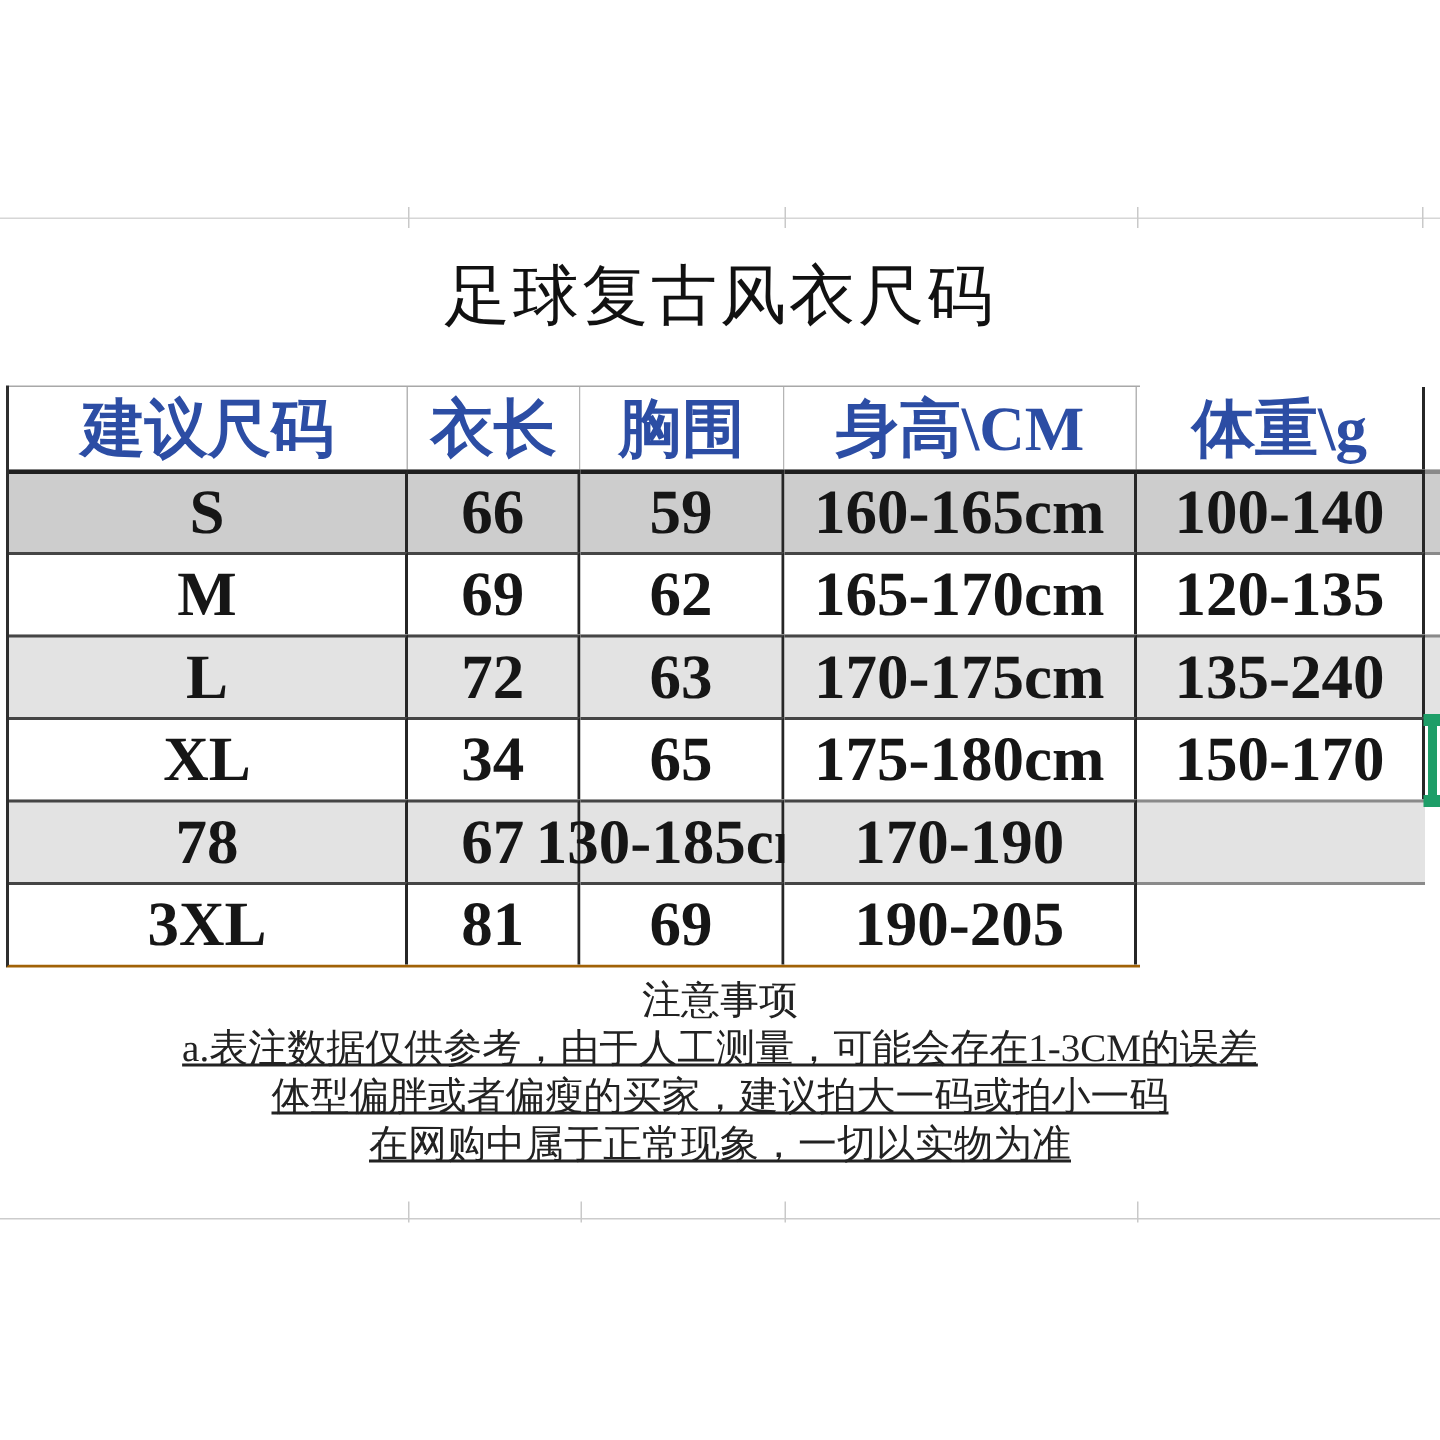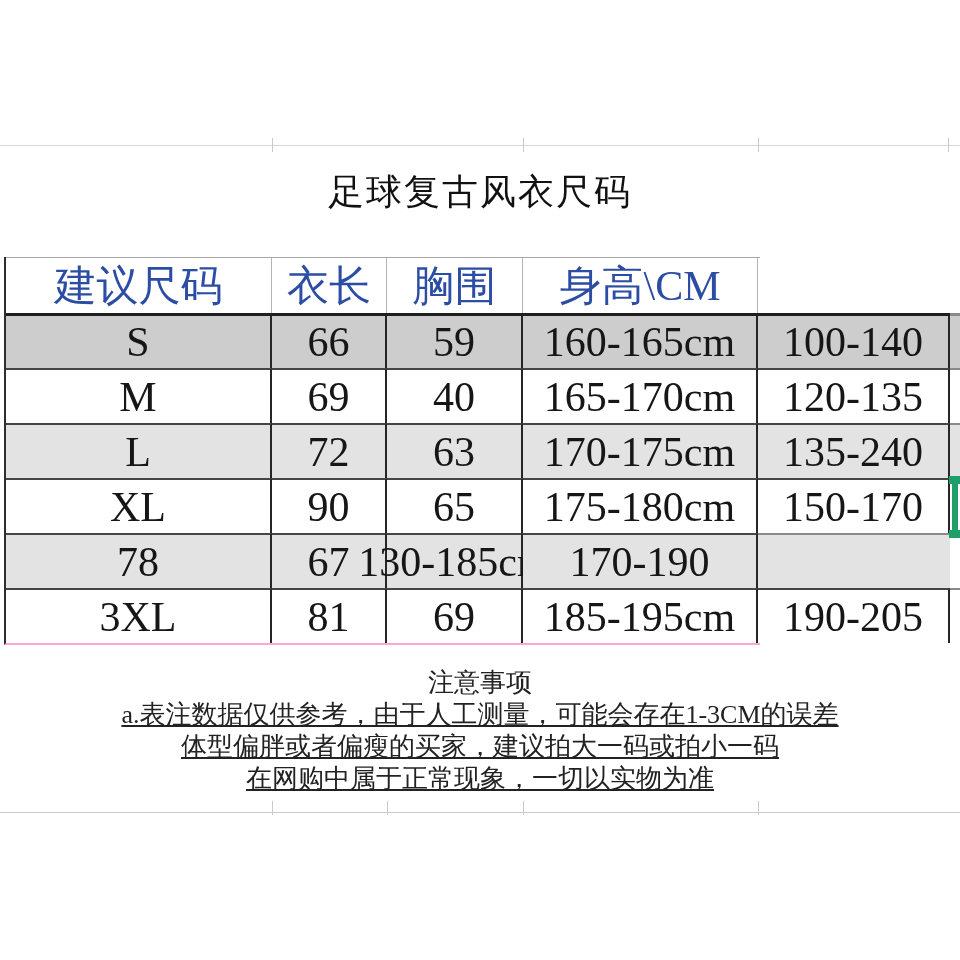--- a/index.html
+++ b/index.html
@@ -27,33 +27,34 @@
   }
   .tick.t-top { top: 138px; }
   .tick.t-bottom { top: 801px; }
 
   
   .title {
     position: absolute;
     top: 168px; left: 0;
     width: 960px;
     text-align: center;
-    font-size: 36px;
+    font-size: 44px;
     letter-spacing: 2px;
     color: #111111;
     white-space: nowrap;
   }
 
   
   .size-table {
     position: absolute;
     top: 257px; left: 4px;
     width: 756px;
     border-left: 2px solid #2e2e2e;
-    border-bottom: 2px solid #f9a8d4;
+    border-bottom: 2px solid #a16207;
+    font-weight: bold;
   }
   .row {
     display: grid;
     grid-template-columns: 266px 115px 136px 235px 192px 10px;
   }
   .row .cell {
     height: 55px;
     display: flex;
     align-items: center;
     justify-content: center;
@@ -94,21 +95,21 @@
     left: 949px;
     width: 11px; height: 8px;
     background: #1e9e68;
   }
   .selection-bracket .nub.top { top: 476px; }
   .selection-bracket .nub.bottom { top: 530px; }
 
   
   .notes {
     position: absolute;
-    top: 667px; left: 0;
+    top: 651px; left: 0;
     width: 960px;
     text-align: center;
     color: #222222;
   }
   .notes .line {
     font-size: 26px;
     line-height: 32px;
     white-space: nowrap;
     text-decoration: underline;
   }
@@ -124,72 +125,72 @@
 <div class="tick t-top" style="left:948px"></div>
 
 <div class="title">足球复古风衣尺码</div>
 
 <div class="size-table">
   <div class="row header-row">
     <div class="cell">建议尺码</div>
     <div class="cell">衣长</div>
     <div class="cell">胸围</div>
     <div class="cell">身高\CM</div>
+    <div class="cell">体重\g</div>
     <div class="cell"></div>
   </div>
 
   <div class="row body-row first bg-dark">
     <div class="cell">S</div>
     <div class="cell">66</div>
     <div class="cell">59</div>
     <div class="cell">160-165cm</div>
     <div class="cell">100-140</div>
     <div class="cell"></div>
   </div>
 
   <div class="row body-row bg-white">
     <div class="cell">M</div>
     <div class="cell">69</div>
-    <div class="cell">40</div>
+    <div class="cell">62</div>
     <div class="cell">165-170cm</div>
     <div class="cell">120-135</div>
     <div class="cell"></div>
   </div>
 
   <div class="row body-row bg-light">
     <div class="cell">L</div>
     <div class="cell">72</div>
     <div class="cell">63</div>
     <div class="cell">170-175cm</div>
     <div class="cell">135-240</div>
     <div class="cell"></div>
   </div>
 
   <div class="row body-row bg-white">
     <div class="cell">XL</div>
-    <div class="cell">90</div>
+    <div class="cell">34</div>
     <div class="cell">65</div>
     <div class="cell">175-180cm</div>
     <div class="cell">150-170</div>
     <div class="cell"></div>
   </div>
 
   <div class="row body-row bg-light">
     <div class="cell">78</div>
     <div class="cell">67</div>
     <div class="cell">130-185cm</div>
     <div class="cell">170-190</div>
     <div class="cell"></div>
   </div>
 
   <div class="row body-row bg-white">
     <div class="cell">3XL</div>
     <div class="cell">81</div>
     <div class="cell">69</div>
-    <div class="cell">185-195cm</div>
     <div class="cell">190-205</div>
     <div class="cell"></div>
   </div>
 </div>
 
 <div class="selection-bracket">
   <div class="nub top"></div>
   <div class="bar"></div>
   <div class="nub bottom"></div>
 </div>

